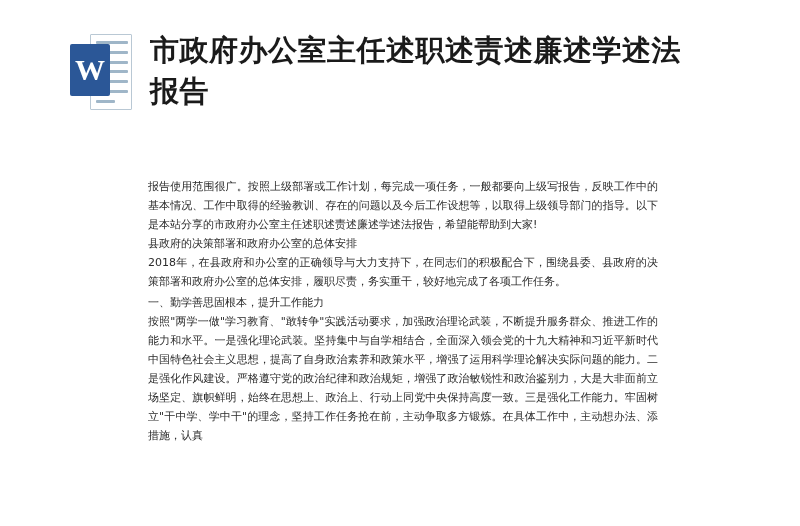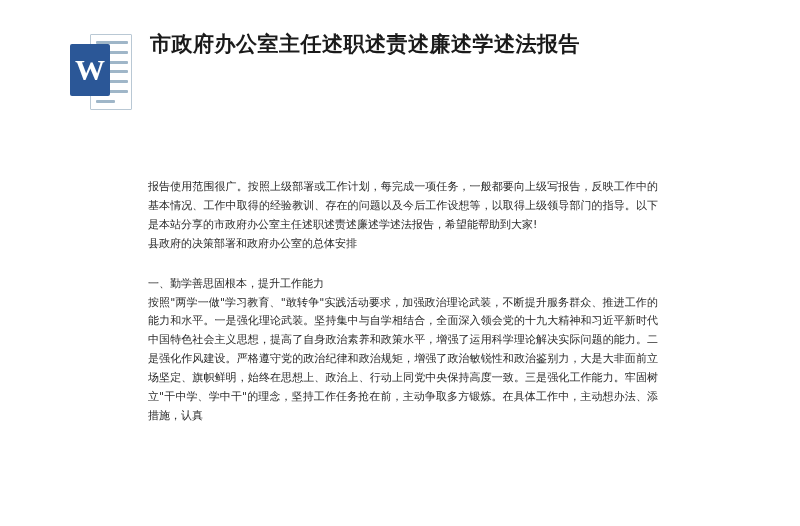--- a/index.html
+++ b/index.html
@@ -75,21 +75,21 @@
     background: #2b5797;
     border-radius: 2px;
     color: #ffffff;
     font-size: 30px;
     font-weight: bold;
     line-height: 52px;
     text-align: center;
     font-family: "Liberation Serif", serif;
   }
   .doc-title {
-    font-size: 21px;
+    font-size: 29px;
     font-weight: bold;
     color: #1a1a1a;
     line-height: 1.42;
     letter-spacing: 0.5px;
     font-family: "DejaVu Sans", sans-serif;
   }
   
   .content {
     position: absolute;
     left: 148px;
@@ -98,21 +98,21 @@
   }
   .content p {
     margin: 0;
     font-size: 11px;
     line-height: 1.72;
     color: #2b2b2b;
     text-align: justify;
     font-family: "DejaVu Sans", sans-serif;
   }
   .content p.gap {
-    margin-top: 21px;
+    margin-top: 3px;
   }
 </style>
 </head>
 <body>
 
 <div class="page">
 
   <div class="header">
     <div class="word-icon">
       <div class="page-sheet"></div>
@@ -126,17 +126,18 @@
         <i class="short"></i>
       </div>
       <div class="badge">W</div>
     </div>
     <div class="doc-title">市政府办公室主任述职述责述廉述学述法报告</div>
   </div>
 
   <div class="content">
     <p>报告使用范围很广。按照上级部署或工作计划，每完成一项任务，一般都要向上级写报告，反映工作中的基本情况、工作中取得的经验教训、存在的问题以及今后工作设想等，以取得上级领导部门的指导。以下是本站分享的市政府办公室主任述职述责述廉述学述法报告，希望能帮助到大家!</p>
     <p>县政府的决策部署和政府办公室的总体安排</p>
+    <p>2018年，在县政府和办公室的正确领导与大力支持下，在同志们的积极配合下，围绕县委、县政府的决策部署和政府办公室的总体安排，履职尽责，务实重干，较好地完成了各项工作任务。</p>
     <p class="gap">一、勤学善思固根本，提升工作能力</p>
     <p>按照"两学一做"学习教育、"敢转争"实践活动要求，加强政治理论武装，不断提升服务群众、推进工作的能力和水平。一是强化理论武装。坚持集中与自学相结合，全面深入领会党的十九大精神和习近平新时代中国特色社会主义思想，提高了自身政治素养和政策水平，增强了运用科学理论解决实际问题的能力。二是强化作风建设。严格遵守党的政治纪律和政治规矩，增强了政治敏锐性和政治鉴别力，大是大非面前立场坚定、旗帜鲜明，始终在思想上、政治上、行动上同党中央保持高度一致。三是强化工作能力。牢固树立"干中学、学中干"的理念，坚持工作任务抢在前，主动争取多方锻炼。在具体工作中，主动想办法、添措施，认真</p>
   </div>
 
 </div>
 
 </body></html>

